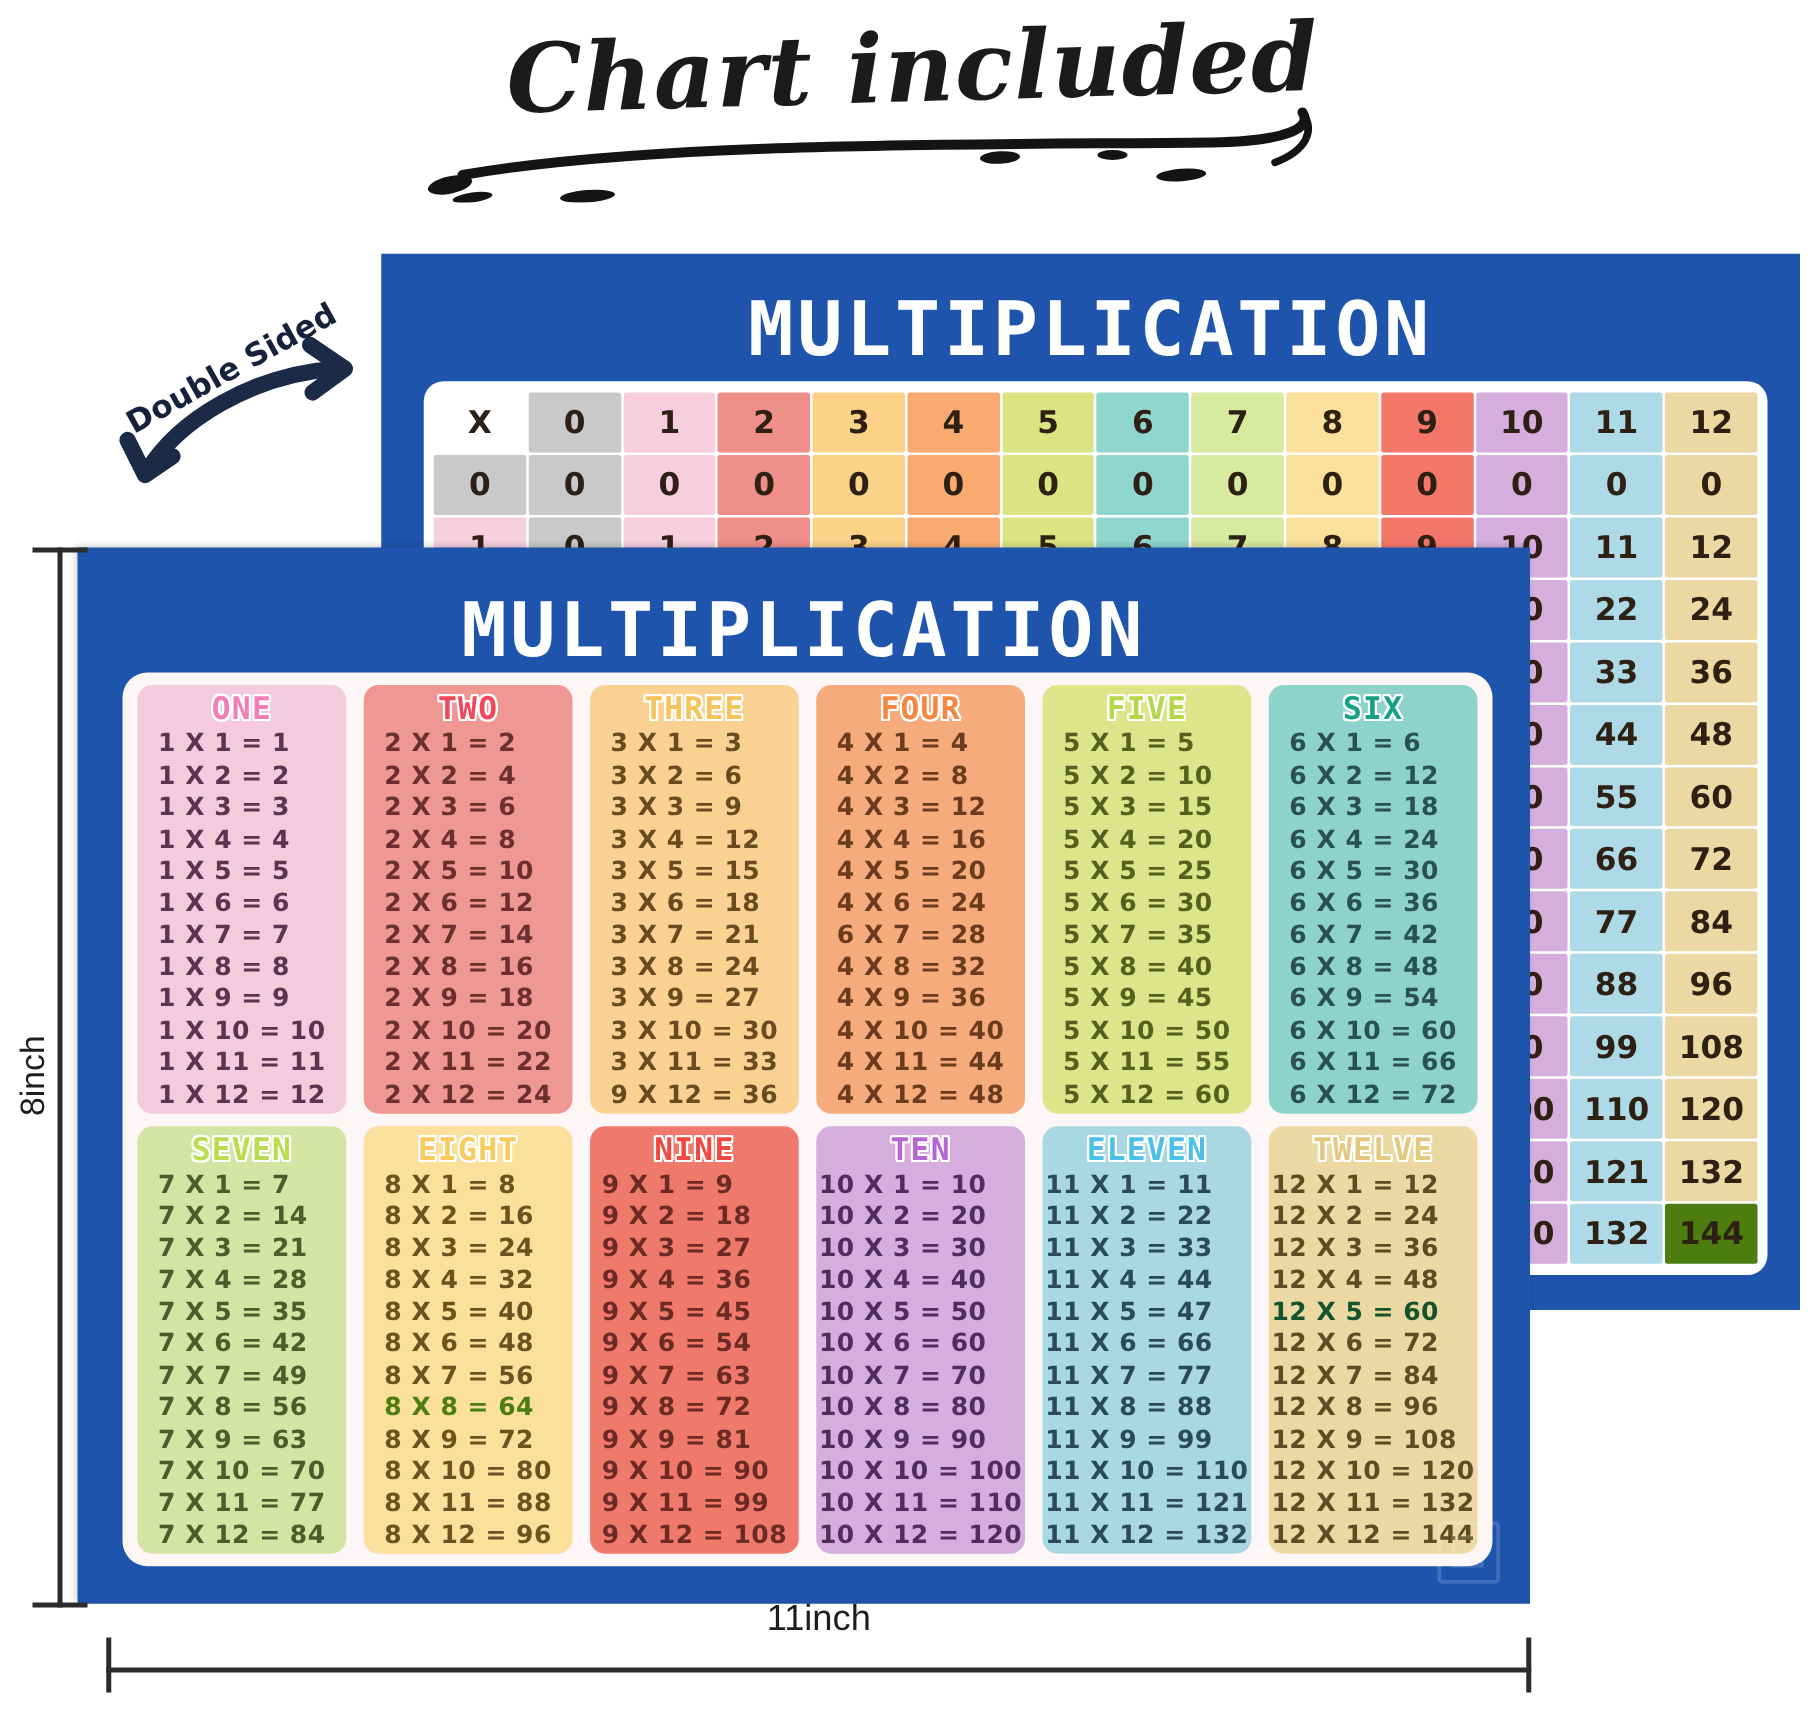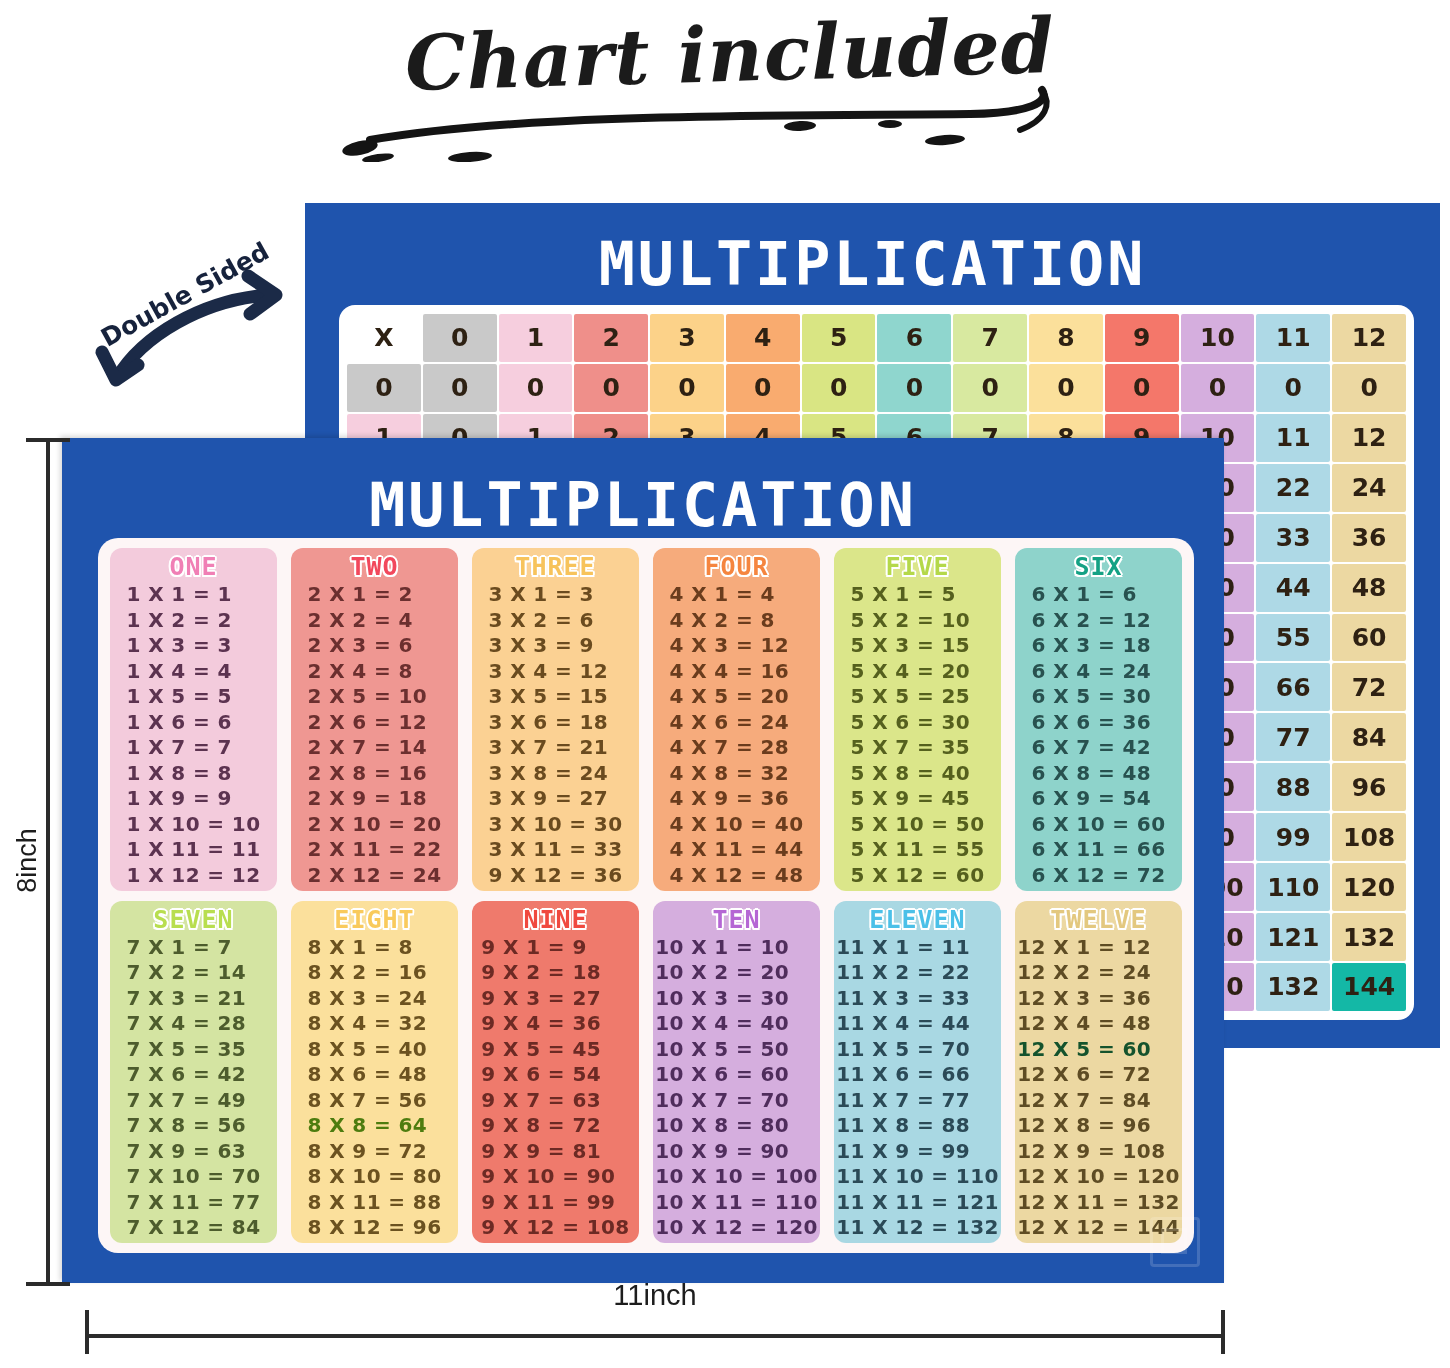--- a/index.html
+++ b/index.html
@@ -501,21 +501,21 @@
             <td style="background: rgb(239, 143, 138);">24</td>
             <td style="background: rgb(252, 210, 137);">36</td>
             <td style="background: rgb(249, 171, 111);">48</td>
             <td style="background: rgb(217, 229, 131);">60</td>
             <td style="background: rgb(143, 214, 206);">72</td>
             <td style="background: rgb(216, 233, 160);">84</td>
             <td style="background: rgb(251, 224, 155);">96</td>
             <td style="background: rgb(244, 119, 106);">108</td>
             <td style="background: rgb(213, 174, 222);">120</td>
             <td style="background: rgb(174, 217, 230);">132</td>
-            <td style="background: #14b8a6;">144</td>
+            <td style="background: #4d7c0f;">144</td>
           </tr>
         </tbody>
     </table>
   </div>
 </div>
 
 <div class="poster" id="front-poster">
   <div class="poster-title">MULTIPLICATION</div>
   <div id="front-panel">
     <div class="block-row" id="block-row-1">
@@ -572,21 +572,21 @@
         </div>
         <div class="table-block" style="background: rgb(246, 171, 124);">
           <div class="block-title" style="color: rgb(245, 133, 63);">FOUR</div>
           <div class="block-lines">
             <div class="block-line" style="color: rgb(106, 60, 29);">4 X 1 = 4</div>
             <div class="block-line" style="color: rgb(106, 60, 29);">4 X 2 = 8</div>
             <div class="block-line" style="color: rgb(106, 60, 29);">4 X 3 = 12</div>
             <div class="block-line" style="color: rgb(106, 60, 29);">4 X 4 = 16</div>
             <div class="block-line" style="color: rgb(106, 60, 29);">4 X 5 = 20</div>
             <div class="block-line" style="color: rgb(106, 60, 29);">4 X 6 = 24</div>
-            <div class="block-line" style="color: rgb(106, 60, 29);">4 X 7 = 28</div>
+            <div class="block-line" style="color: rgb(106, 60, 29);">6 X 7 = 28</div>
             <div class="block-line" style="color: rgb(106, 60, 29);">4 X 8 = 32</div>
             <div class="block-line" style="color: rgb(106, 60, 29);">4 X 9 = 36</div>
             <div class="block-line" style="color: rgb(106, 60, 29);">4 X 10 = 40</div>
             <div class="block-line" style="color: rgb(106, 60, 29);">4 X 11 = 44</div>
             <div class="block-line" style="color: rgb(106, 60, 29);">4 X 12 = 48</div>
           </div>
         </div>
         <div class="table-block" style="background: rgb(219, 230, 138);">
           <div class="block-title" style="color: rgb(180, 216, 74);">FIVE</div>
           <div class="block-lines">
@@ -691,21 +691,21 @@
             <div class="block-line" style="color: rgb(79, 45, 92);">10 X 12 = 120</div>
           </div>
         </div>
         <div class="table-block" style="background: rgb(169, 216, 227);">
           <div class="block-title" style="color: rgb(75, 192, 232);">ELEVEN</div>
           <div class="block-lines">
             <div class="block-line" style="color: rgb(43, 74, 87);">11 X 1 = 11</div>
             <div class="block-line" style="color: rgb(43, 74, 87);">11 X 2 = 22</div>
             <div class="block-line" style="color: rgb(43, 74, 87);">11 X 3 = 33</div>
             <div class="block-line" style="color: rgb(43, 74, 87);">11 X 4 = 44</div>
-            <div class="block-line" style="color: rgb(43, 74, 87);">11 X 5 = 70</div>
+            <div class="block-line" style="color: rgb(43, 74, 87);">11 X 5 = 47</div>
             <div class="block-line" style="color: rgb(43, 74, 87);">11 X 6 = 66</div>
             <div class="block-line" style="color: rgb(43, 74, 87);">11 X 7 = 77</div>
             <div class="block-line" style="color: rgb(43, 74, 87);">11 X 8 = 88</div>
             <div class="block-line" style="color: rgb(43, 74, 87);">11 X 9 = 99</div>
             <div class="block-line" style="color: rgb(43, 74, 87);">11 X 10 = 110</div>
             <div class="block-line" style="color: rgb(43, 74, 87);">11 X 11 = 121</div>
             <div class="block-line" style="color: rgb(43, 74, 87);">11 X 12 = 132</div>
           </div>
         </div>
         <div class="table-block" style="background: rgb(236, 216, 162);">

